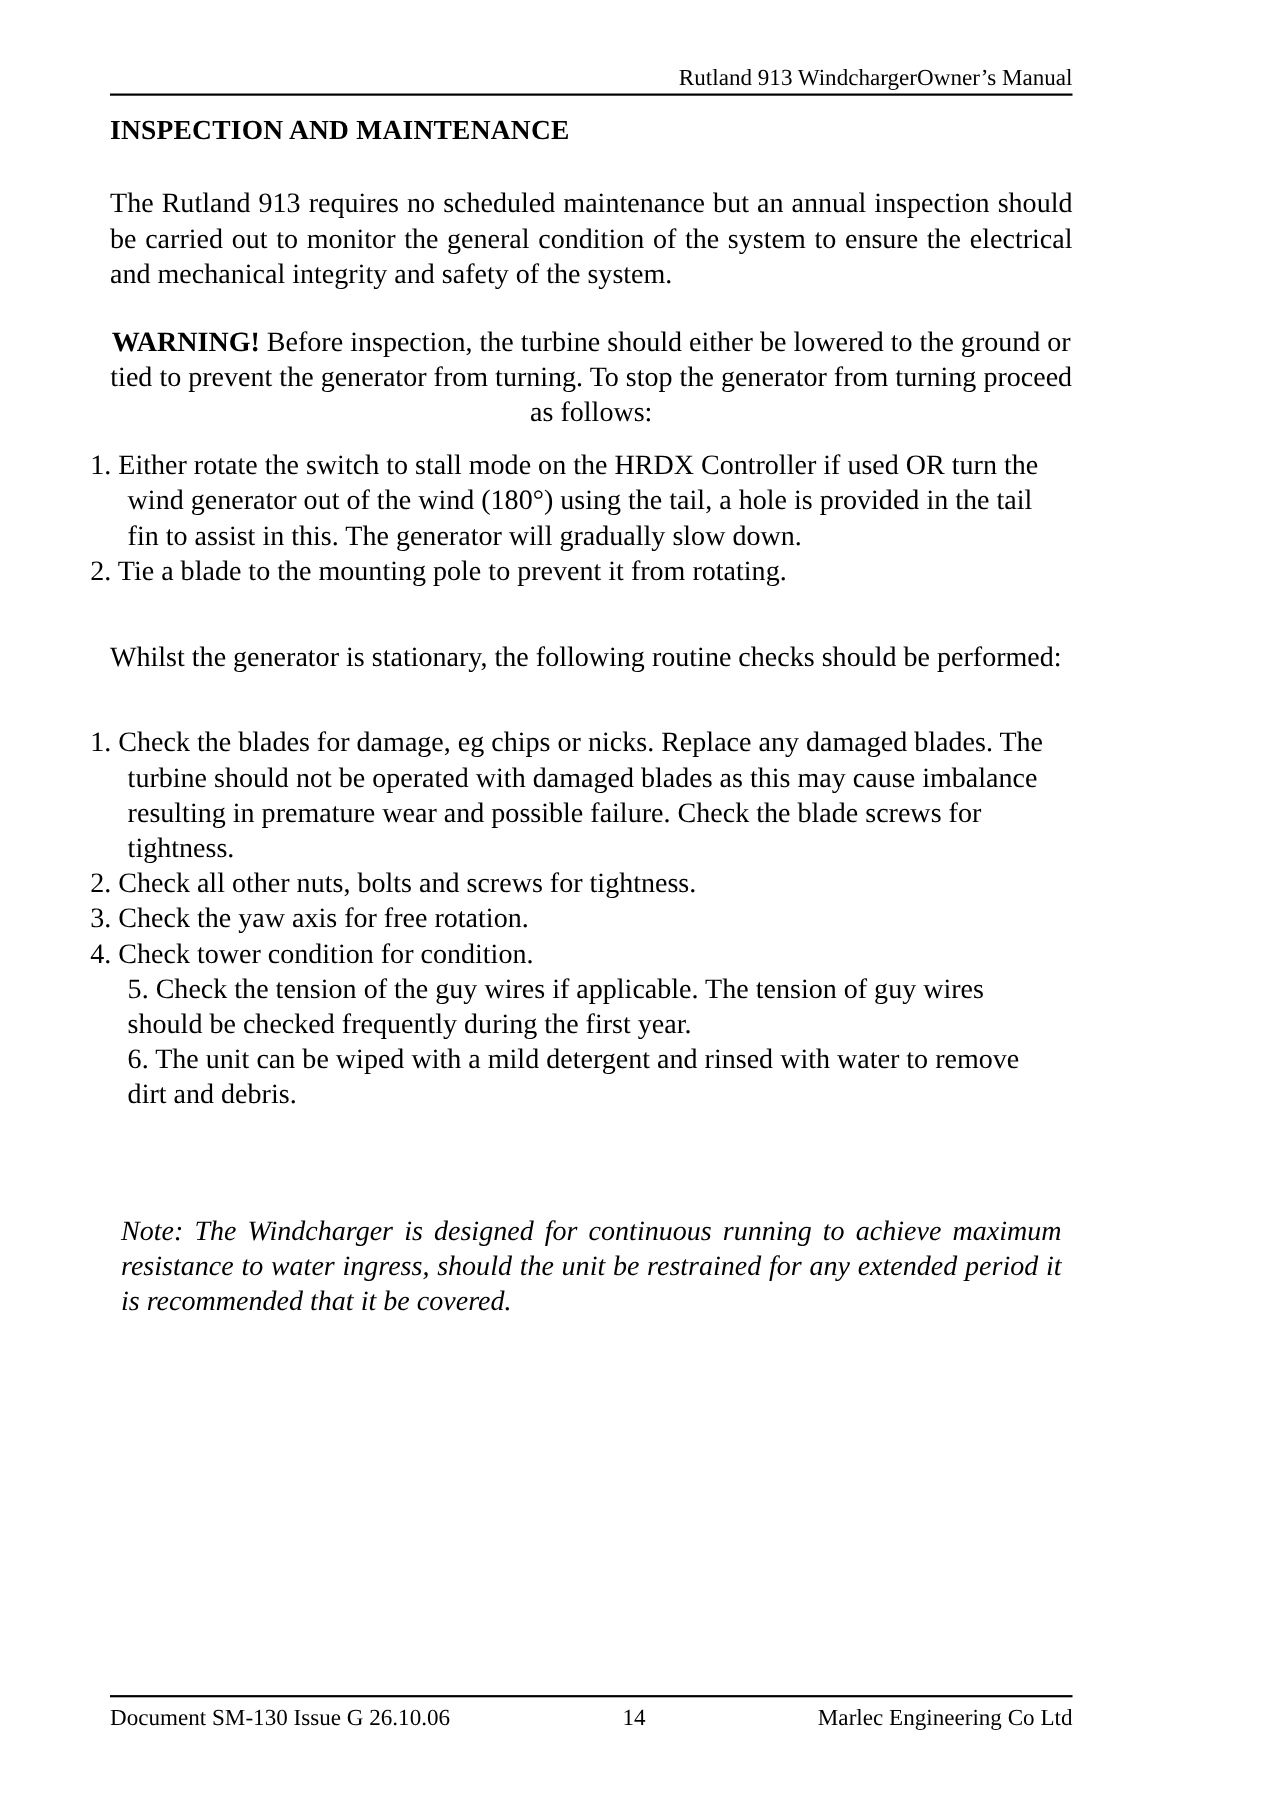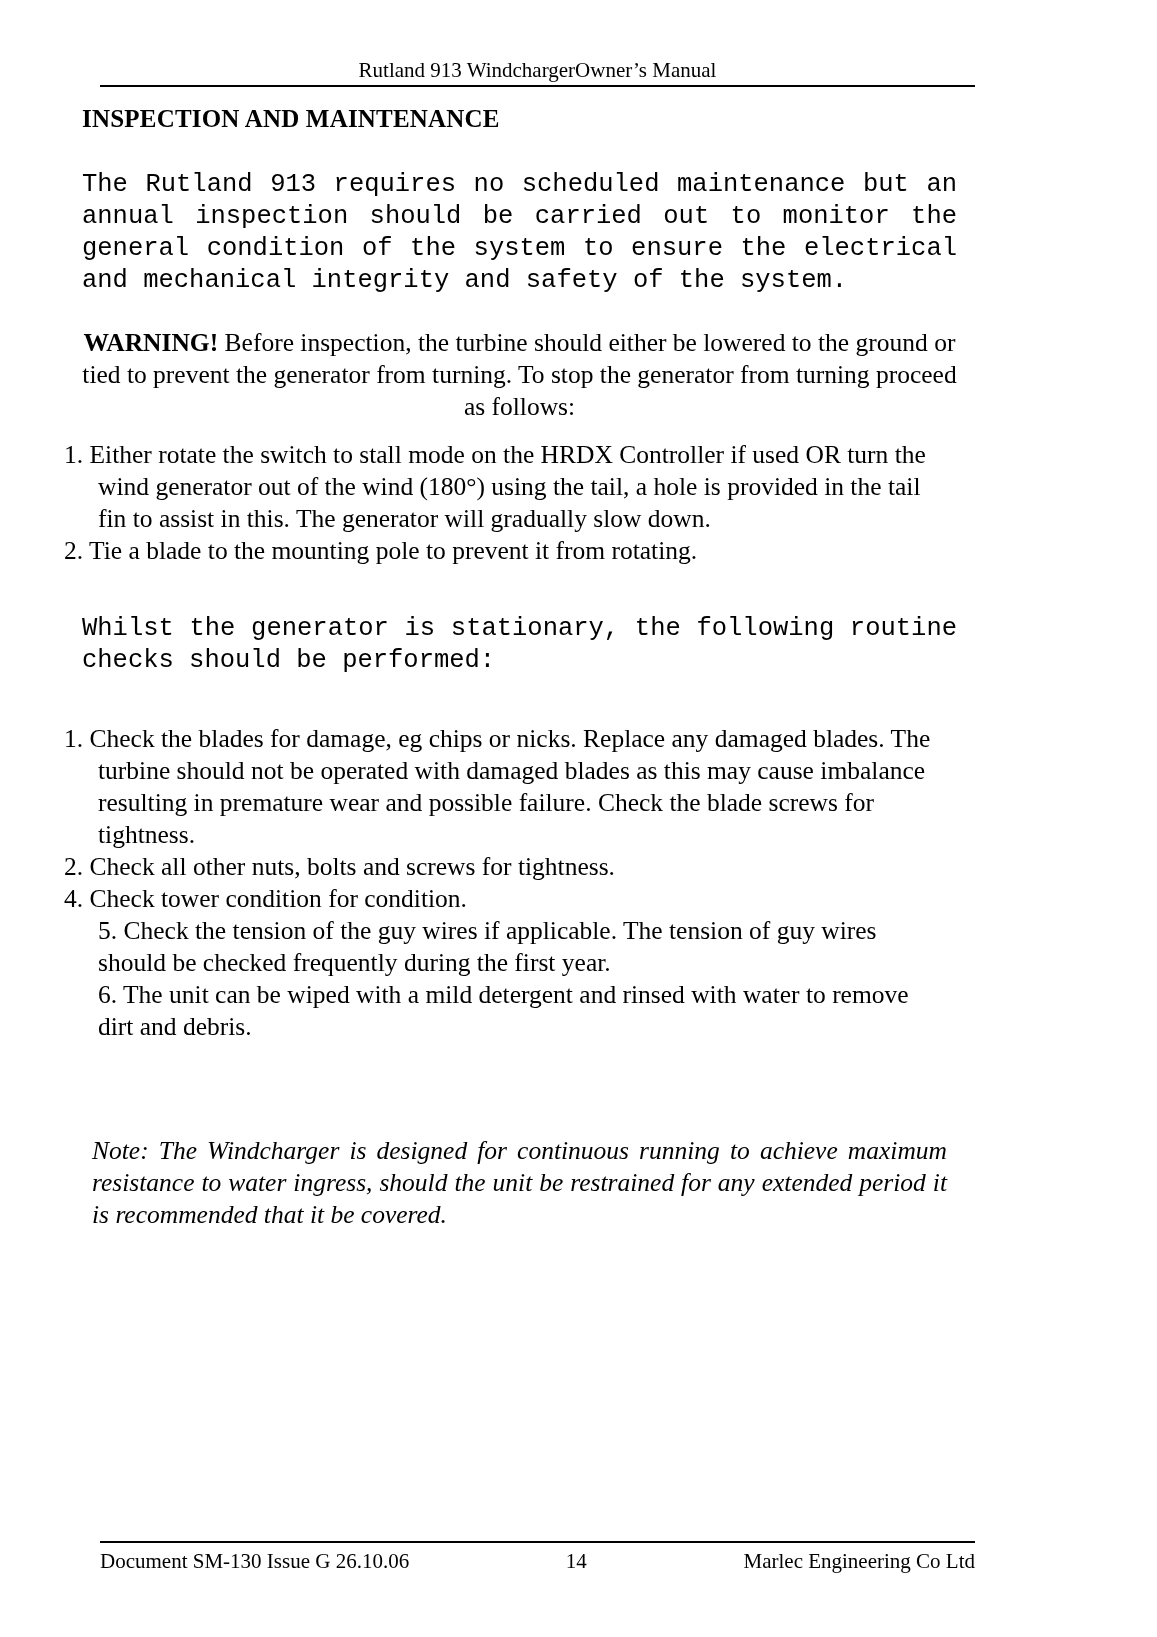--- a/index.html
+++ b/index.html
@@ -22,54 +22,54 @@
     overflow: hidden;
   }
 
   
   .header {
     position: absolute;
     left: 100px;
     top: 58px;
     width: 875px;
     display: flex;
-    justify-content: center;
+    justify-content: flex-end;
     align-items: baseline;
     font-size: 21px;
     line-height: 1.15;
     border-bottom: 2.2px solid #000;
     padding-bottom: 3px;
   }
   .header .h-left  { white-space: nowrap; }
   .header .h-right { white-space: nowrap; }
 
   
   .content {
     position: absolute;
-    left: 82px;
+    left: 100px;
     top: 103px;
     width: 875px;
     font-size: 25.5px;
     line-height: 1.255;
   }
 
   h1.section-title {
     font-size: 25px;
     font-weight: bold;
     margin: 0 0 0 0;
     padding: 0;
     line-height: 1.3;
     letter-spacing: 0.2px;
   }
 
   p.para {
     margin: 0;
     padding: 0;
   }
-  p.justified { text-align: justify; text-justify: inter-word; font-family: Liberation Mono, monospace; }
+  p.justified { text-align: justify; text-justify: inter-word; }
   p.left      { text-align: center; }
 
   .gap-lg { height: 33px; }
   .gap-md { height: 30px; }
 
   .bold { font-weight: bold; }
   .note {
     font-style: italic;
     text-align: justify;
     margin: 10px;
@@ -146,20 +146,21 @@
 
     <div class="gap-md"></div>
 
     <p class="para justified">Whilst the generator is stationary, the following routine checks should be performed:</p>
 
     <div class="gap-md"></div>
 
     <ol class="numlist">
       <li class="hang justified"><span class="marker">1.</span> <span>Check the blades for damage, eg chips or nicks.  Replace any damaged blades. The turbine should not be operated with damaged blades as this may cause imbalance resulting in premature wear and possible failure. Check the blade screws for tightness.</span></li>
       <li class="hang"><span class="marker">2.</span> <span>Check all other nuts, bolts and screws for tightness.</span></li>
+      <li class="hang"><span class="marker">3.</span> <span>Check the yaw axis for free rotation.</span></li>
       <li class="hang"><span class="marker">4.</span> <span>Check tower condition for condition.</span></li>
       <li class="flush justified"><span class="marker">5.</span> <span>Check the tension of the guy wires if applicable.  The tension of guy wires should be checked frequently during the first year.</span></li>
       <li class="flush justified"><span class="marker">6.</span> <span>The unit can be wiped with a mild detergent and rinsed with water to remove dirt and debris.</span></li>
     </ol>
 
     <div class="gap-lg"></div>
     <div class="gap-lg"></div>
 
     <p class="note">Note: The Windcharger is designed for continuous running to achieve maximum resistance to water ingress, should the unit be restrained for any extended period it is recommended that it be covered.</p>
 

